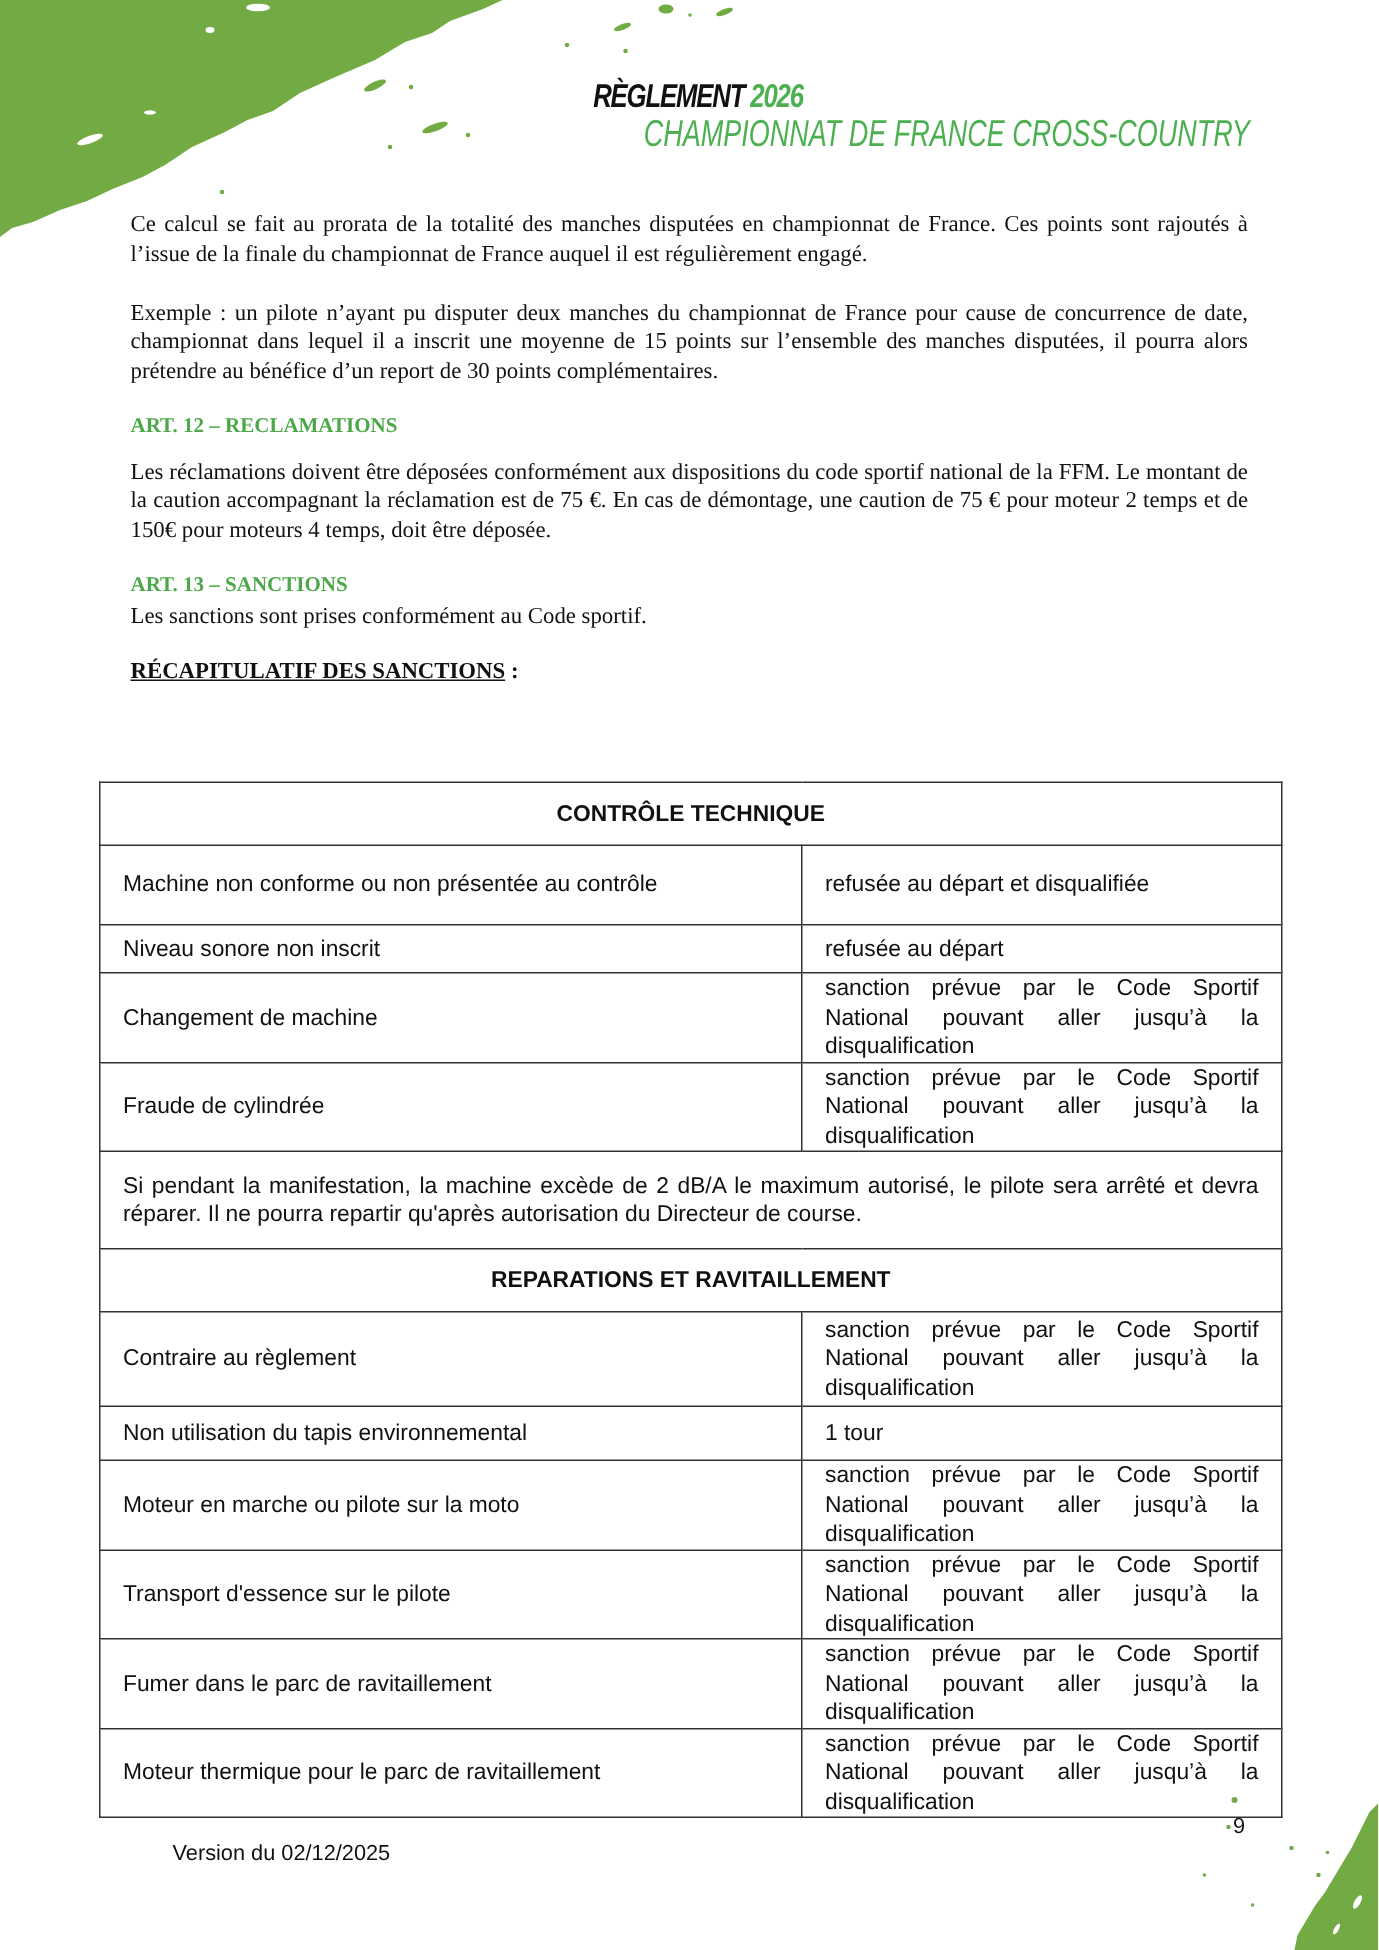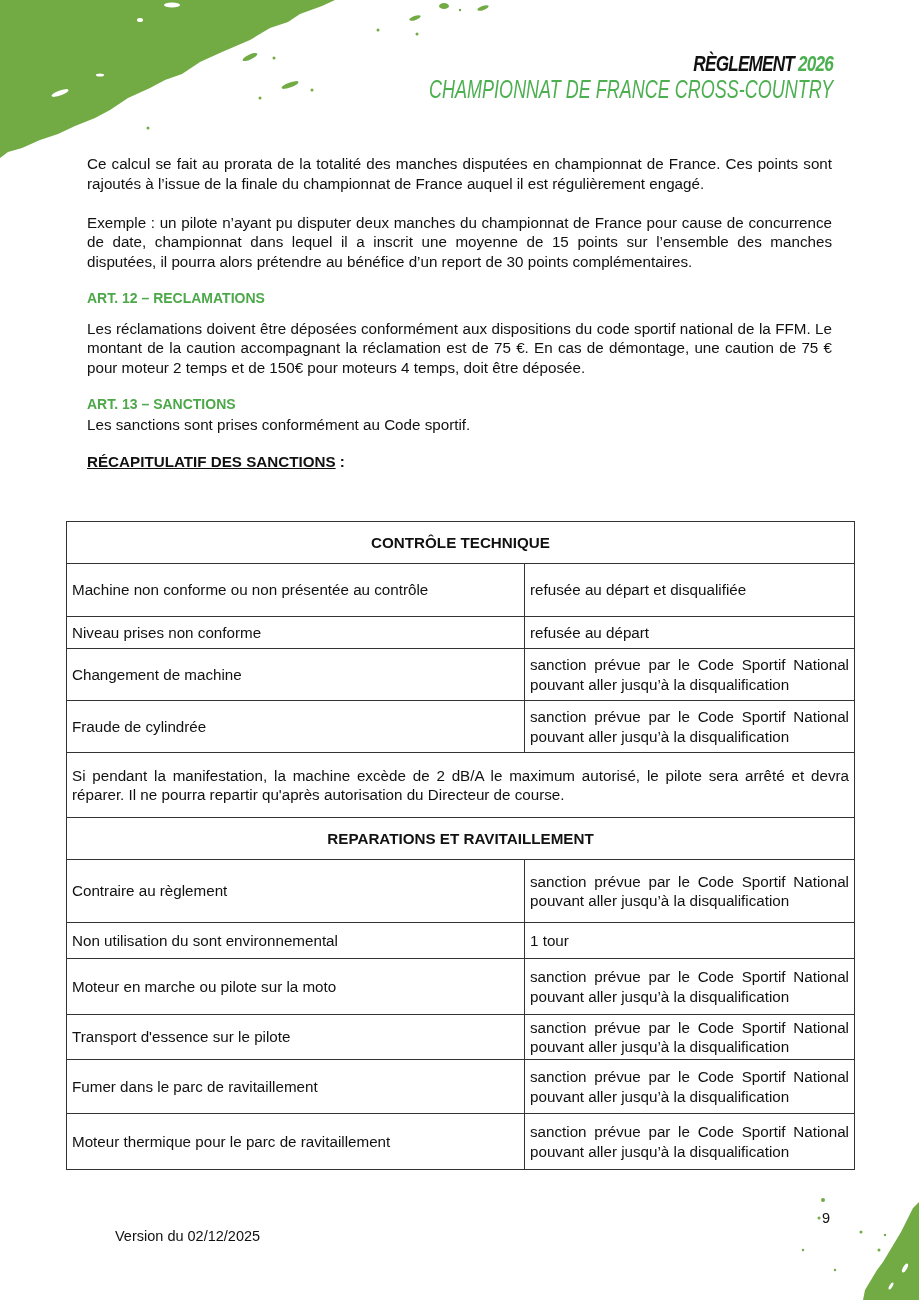--- a/index.html
+++ b/index.html
@@ -1,30 +1,30 @@
 <!DOCTYPE html>
 <html><head>
 <meta charset="utf-8">
 <style>
   html, body { margin:0; padding:0; background:#ffffff; }
   body { width:919px; height:1300px; position:relative; overflow:hidden; font-family:"Liberation Sans", sans-serif; color:#111; }
   .splash-tl { position:absolute; left:0; top:0; width:520px; height:170px; }
   .splash-br { position:absolute; right:0; bottom:0; width:140px; height:110px; }
-  .header-brand { position:absolute; right:86px; top:52px; text-align:right; }
+  .header-brand { position:absolute; right:86px; top:52px; }
   .brand-line1 { font-family:"Liberation Sans Narrow","Liberation Sans", sans-serif; font-weight:bold; font-style:italic; font-size:22px; letter-spacing:-1px; transform:scaleX(0.78); transform-origin:right; line-height:24px; }
   .brand-line1 .b1 { color:#111; }
   .brand-line1 .b2 { color:#4caf50; }
   .brand-line2 { font-family:"Liberation Sans", sans-serif; font-style:italic; font-size:25px; color:#4caf50; transform:scaleX(0.72); transform-origin:right; line-height:26px; letter-spacing:0px; white-space:nowrap; }
-  .content { position:absolute; left:87px; top:154px; width:745px; font-size:15.2px; line-height:19.5px; }
+  .content { position:absolute; left:87px; top:140px; width:745px; font-size:15.2px; line-height:19.5px;font-family:Liberation Serif, serif; }
   .para { margin:0; text-align:justify; }
   .art-title { color:#4ca849; font-weight:bold; font-size:14px; margin:0; }
   .recap { font-weight:bold; margin:0; }
   .recap u { text-decoration:underline; }
   table.sanctions { position:absolute; left:66px; top:521px; width:789px; border-collapse:collapse; font-size:15.2px; line-height:19.5px; }
-  table.sanctions td { border:1px solid #333; padding:0 5px; vertical-align:middle; }
+  table.sanctions td { border:1px solid #333; padding:0 15px; vertical-align:middle; }
   td.sec { text-align:center; font-weight:bold; }
   td.c1 { width:382px; }
   td.c2 { text-align:justify; text-align-last:left; }
   .footer-version { position:absolute; left:115px; top:1228px; font-size:14.5px; }
   .page-num { position:absolute; left:822px; top:1210px; font-size:14.5px; }
 </style>
 </head>
 <body>
 
 <svg class="splash-tl" viewBox="0 0 520 170" xmlns="http://www.w3.org/2000/svg">
@@ -65,21 +65,21 @@
 <table class="sanctions">
   <tbody>
       <tr style="height:42px;">
         <td class="sec" colspan="2">CONTRÔLE TECHNIQUE</td>
       </tr>
   <tr style="height:53px;">
         <td class="c1" style="padding-right:70px;">Machine non conforme ou non présentée au contrôle</td>
         <td class="c2">refusée au départ et disqualifiée</td>
       </tr>
   <tr style="height:32px;">
-        <td class="c1">Niveau prises non conforme</td>
+        <td class="c1">Niveau sonore non inscrit</td>
         <td class="c2">refusée au départ</td>
       </tr>
   <tr style="height:52px;">
         <td class="c1">Changement de machine</td>
         <td class="c2">sanction prévue par le Code Sportif National pouvant aller jusqu’à la disqualification</td>
       </tr>
   <tr style="height:52px;">
         <td class="c1">Fraude de cylindrée</td>
         <td class="c2">sanction prévue par le Code Sportif National pouvant aller jusqu’à la disqualification</td>
       </tr>
@@ -87,21 +87,21 @@
         <td colspan="2" class="c2">Si pendant la manifestation, la machine excède de 2 dB/A le maximum autorisé, le pilote sera arrêté et devra réparer. Il ne pourra repartir qu'après autorisation du Directeur de course.</td>
       </tr>
   <tr style="height:42px;">
         <td class="sec" colspan="2">REPARATIONS ET RAVITAILLEMENT</td>
       </tr>
   <tr style="height:63px;">
         <td class="c1">Contraire au règlement</td>
         <td class="c2">sanction prévue par le Code Sportif National pouvant aller jusqu’à la disqualification</td>
       </tr>
   <tr style="height:36px;">
-        <td class="c1">Non utilisation du sont environnemental</td>
+        <td class="c1">Non utilisation du tapis environnemental</td>
         <td class="c2">1 tour</td>
       </tr>
   <tr style="height:56px;margin-top:16px;">
         <td class="c1">Moteur en marche ou pilote sur la moto</td>
         <td class="c2">sanction prévue par le Code Sportif National pouvant aller jusqu’à la disqualification</td>
       </tr>
   <tr style="height:45px;">
         <td class="c1">Transport d'essence sur le pilote</td>
         <td class="c2">sanction prévue par le Code Sportif National pouvant aller jusqu’à la disqualification</td>
       </tr>

